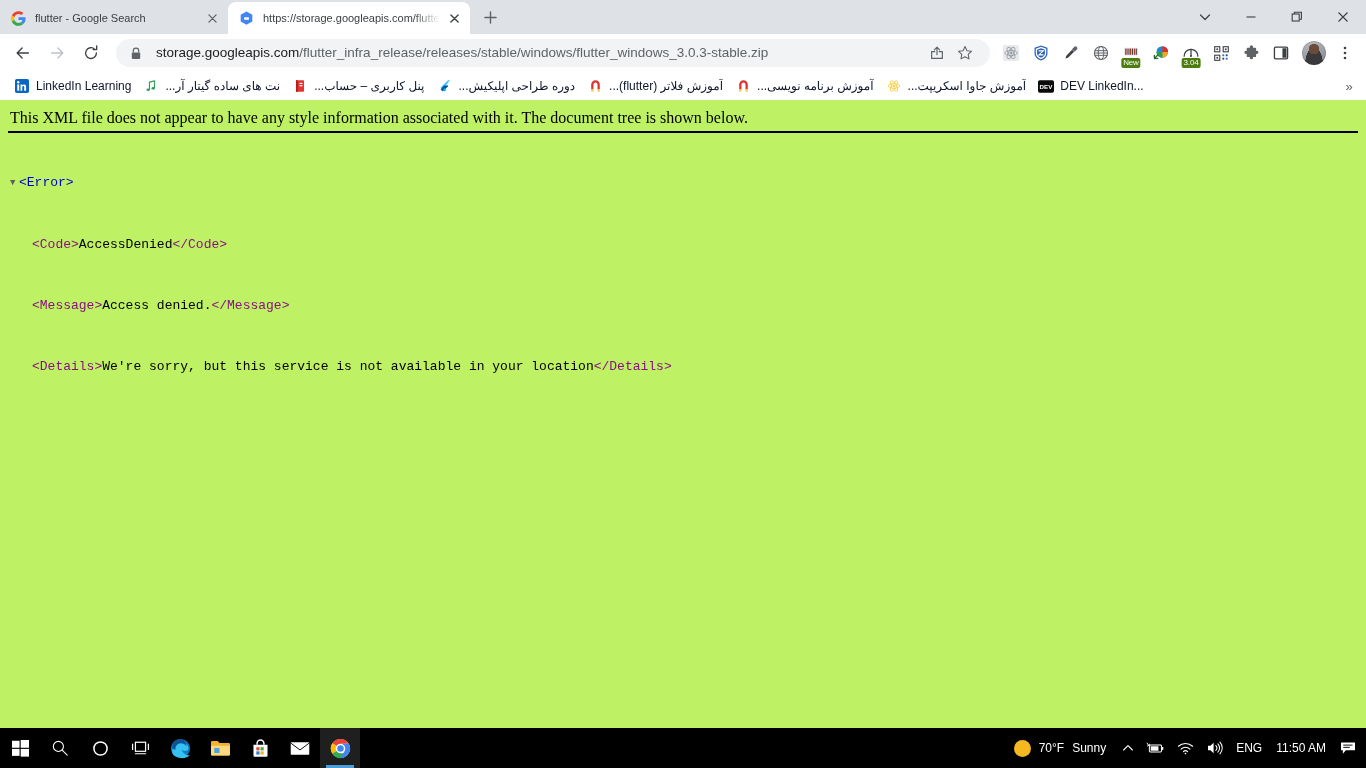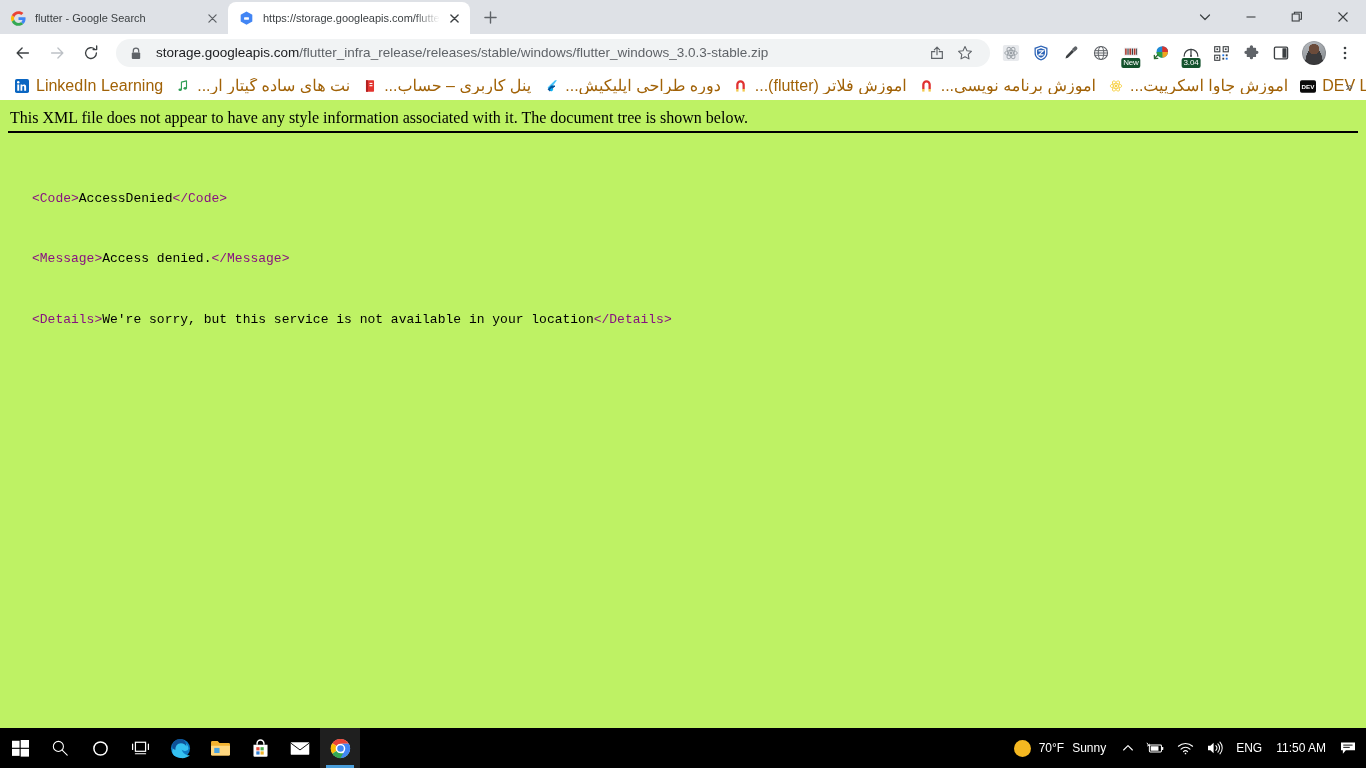--- a/index.html
+++ b/index.html
@@ -149,21 +149,21 @@
     border-radius: 50%;
     display: flex; align-items: center; justify-content: center;
     cursor: pointer;
     position: relative;
     flex: 0 0 28px;
   }
   .ext-badge {
     position: absolute;
     bottom: -1px; left: 50%;
     transform: translateX(-50%);
-    background: #14532d;
+    background: #4d7c0f;
     color: #fff;
     font-size: 8px;
     line-height: 10px;
     padding: 0 2px;
     border-radius: 2px;
     font-family: "Liberation Sans", sans-serif;
     white-space: nowrap;
     letter-spacing: -0.2px;
   }
   .avatar-btn {
@@ -206,22 +206,22 @@
     flex: 0 0 auto;
     max-width: 220px;
   }
   .bm-icon {
     width: 16px; height: 16px;
     flex: 0 0 16px;
     margin-right: 6px;
     display: flex; align-items: center; justify-content: center;
   }
   .bm-label {
-    font-size: 16px;
-    color: #a16207;
+    font-size: 12px;
+    color: #0f172a;
     white-space: nowrap;
     overflow: hidden;
     line-height: 16px;
   }
   .bm-label.rtl { direction: rtl; unicode-bidi: embed; text-align: right; }
   .bm-overflow {
     position: absolute;
     right: 6px; top: 3px;
     width: 22px; height: 22px;
     display: flex; align-items: center; justify-content: center;
@@ -626,20 +626,21 @@
     </div>
 
     <div class="bm-overflow">»</div>
   </div>
 
   <div class="page">
     <div class="xml-notice">This XML file does not appear to have any style information associated with it. The document tree is shown below.</div>
     <div class="xml-hr"></div>
 
     <div class="xml-tree">
+      <div><span class="twisty">▼</span><span class="punct">&lt;Error&gt;</span></div>
 
       <div class="indent1"><span class="tagname">&lt;Code&gt;</span><span class="txt">AccessDenied</span><span class="tagname">&lt;/Code&gt;</span></div>
 
       <div class="indent1"><span class="tagname">&lt;Message&gt;</span><span class="txt">Access denied.</span><span class="tagname">&lt;/Message&gt;</span></div>
 
       <div class="indent1"><span class="tagname">&lt;Details&gt;</span><span class="txt">We're sorry, but this service is not available in your location</span><span class="tagname">&lt;/Details&gt;</span></div>
 
     </div>
   </div>
 </div>

